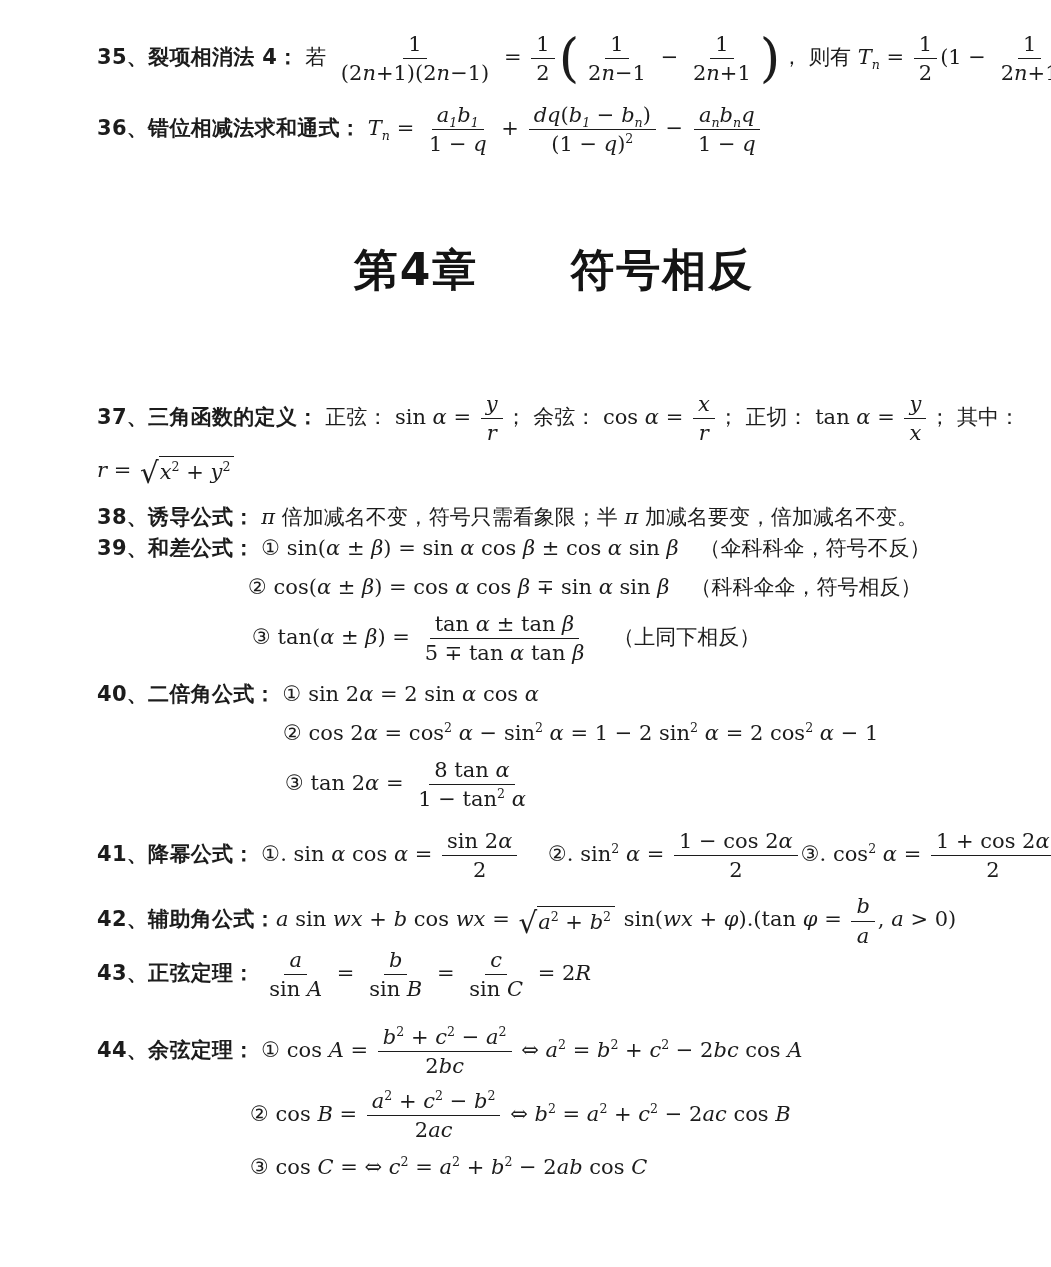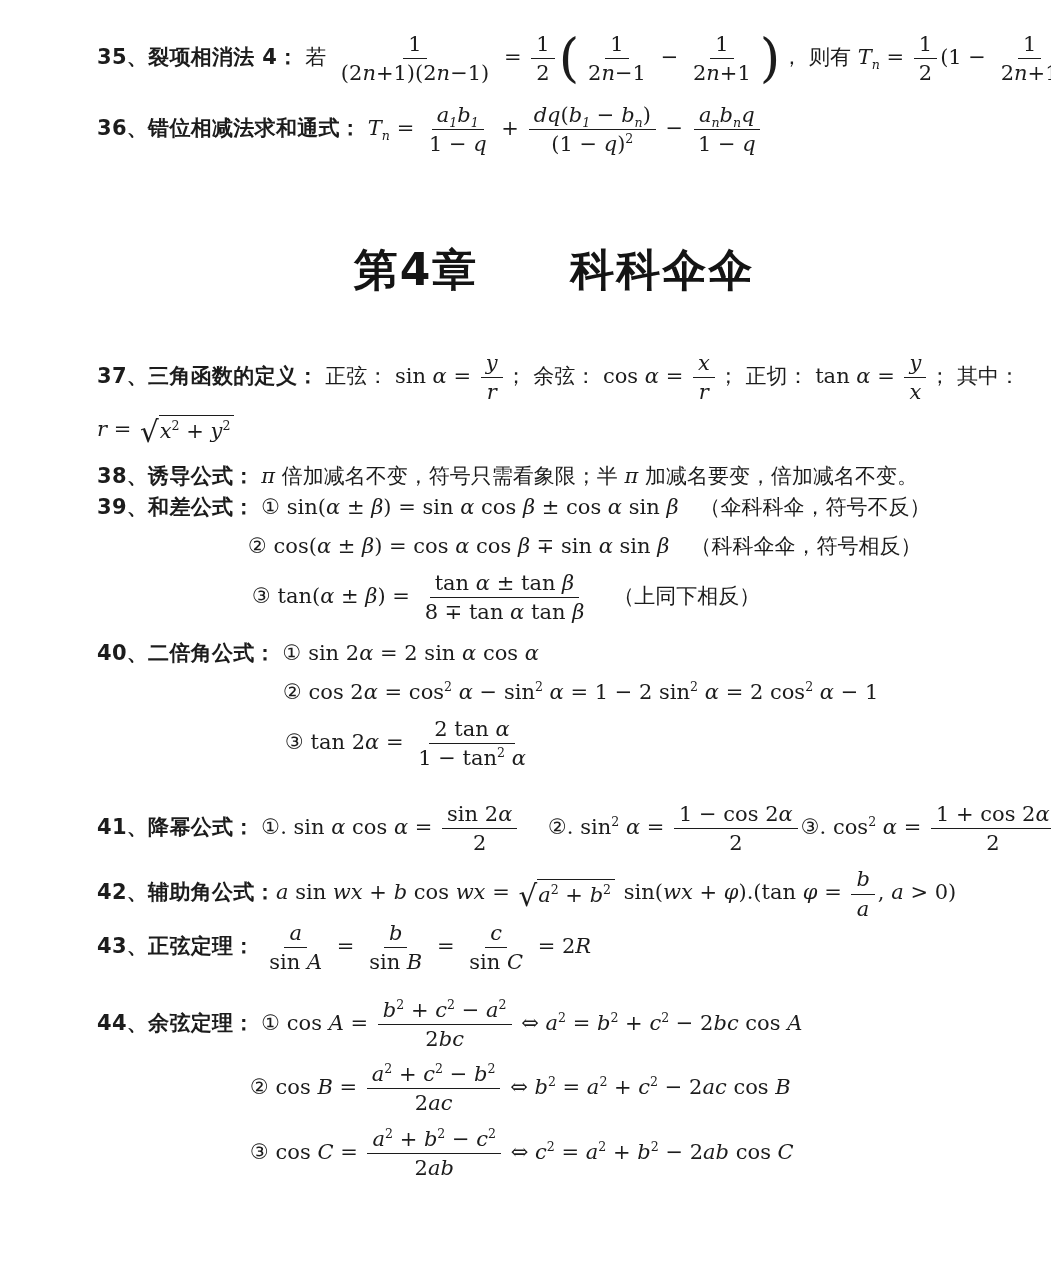--- a/index.html
+++ b/index.html
@@ -62,25 +62,25 @@
     font-weight:bold;
     font-size:44px;
     color:#141414;
     letter-spacing:2px;
   }
 
   
   [data-block-id="item-35"] { margin-top:2px; }
   [data-block-id="item-36"] { margin-top:18px; }
   [data-block-id="chapter"] { margin-top:84px; }
-  [data-block-id="item-37"] { margin-top:51px; }
+  [data-block-id="item-37"] { margin-top:92px; }
   [data-block-id="item-38"] { margin-top:18px; }
   [data-block-id="item-39"] { margin-top:4px; }
   [data-block-id="item-40"] { margin-top:16px; }
-  [data-block-id="item-41"] { margin-top:32px; }
+  [data-block-id="item-41"] { margin-top:18px; }
   [data-block-id="item-42"] { margin-top:12px; }
   [data-block-id="item-43"] { }
   [data-block-id="item-44"] { margin-top:24px; }
 </style>
 </head>
 <body>
 
 <div class="page">
   <div id="content">
       <div class="item" data-block-id="item-35">
@@ -109,21 +109,21 @@
             <span class="fr-num"><span class="tk-m">a</span><sub class="tk-sb">1</sub><span class="tk-m">b</span><sub class="tk-sb">1</sub></span>
             <span class="fr-den"><span class="tk-r">1 − </span><span class="tk-m">q</span></span>
           </span><span class="tk-r"> + </span><span class="frac">
             <span class="fr-num"><span class="tk-m">dq</span><span class="tk-r">(</span><span class="tk-m">b</span><sub class="tk-sb">1</sub><span class="tk-r"> − </span><span class="tk-m">b</span><sub class="tk-sb">n</sub><span class="tk-r">)</span></span>
             <span class="fr-den"><span class="tk-r">(1 − </span><span class="tk-m">q</span><span class="tk-r">)</span><sup class="tk-sp">2</sup></span>
           </span><span class="tk-r"> − </span><span class="frac">
             <span class="fr-num"><span class="tk-m">a</span><sub class="tk-sb">n</sub><span class="tk-m">b</span><sub class="tk-sb">n</sub><span class="tk-m">q</span></span>
             <span class="fr-den"><span class="tk-r">1 − </span><span class="tk-m">q</span></span>
           </span></div>
       </div>
-      <div class="chapter" data-block-id="chapter">第4章　　科科伞伞</div>
+      <div class="chapter" data-block-id="chapter">第4章　　符号相反</div>
       <div class="item" data-block-id="item-37">
         <div class="line"><span class="tk-b">37、三角函数的定义：</span><span class="tk-c"> 正弦： </span><span class="tk-r">sin </span><span class="tk-m">α</span><span class="tk-r"> = </span><span class="frac">
             <span class="fr-num"><span class="tk-m">y</span></span>
             <span class="fr-den"><span class="tk-m">r</span></span>
           </span><span class="tk-c">； 余弦： </span><span class="tk-r">cos </span><span class="tk-m">α</span><span class="tk-r"> = </span><span class="frac">
             <span class="fr-num"><span class="tk-m">x</span></span>
             <span class="fr-den"><span class="tk-m">r</span></span>
           </span><span class="tk-c">； 正切： </span><span class="tk-r">tan </span><span class="tk-m">α</span><span class="tk-r"> = </span><span class="frac">
             <span class="fr-num"><span class="tk-m">y</span></span>
             <span class="fr-den"><span class="tk-m">x</span></span>
@@ -134,28 +134,28 @@
           </span></div>
       </div>
       <div class="item" data-block-id="item-38">
         <div class="line"><span class="tk-b">38、诱导公式：</span><span class="tk-m"> π</span><span class="tk-c"> 倍加减名不变，符号只需看象限；半 </span><span class="tk-m">π</span><span class="tk-c"> 加减名要变，倍加减名不变。</span></div>
       </div>
       <div class="item" data-block-id="item-39">
         <div class="line"><span class="tk-b">39、和差公式：</span><span class="tk-c"> ① </span><span class="tk-r">sin(</span><span class="tk-m">α</span><span class="tk-r"> ± </span><span class="tk-m">β</span><span class="tk-r">) = sin </span><span class="tk-m">α</span><span class="tk-r"> cos </span><span class="tk-m">β</span><span class="tk-r"> ± cos </span><span class="tk-m">α</span><span class="tk-r"> sin </span><span class="tk-m">β</span><span class="tk-c">　（伞科科伞，符号不反）</span></div>
         <div class="line" style="padding-left: 151px;"><span class="tk-c">② </span><span class="tk-r">cos(</span><span class="tk-m">α</span><span class="tk-r"> ± </span><span class="tk-m">β</span><span class="tk-r">) = cos </span><span class="tk-m">α</span><span class="tk-r"> cos </span><span class="tk-m">β</span><span class="tk-r"> ∓ sin </span><span class="tk-m">α</span><span class="tk-r"> sin </span><span class="tk-m">β</span><span class="tk-c">　（科科伞伞，符号相反）</span></div>
         <div class="line" style="padding-left: 155px;"><span class="tk-c">③ </span><span class="tk-r">tan(</span><span class="tk-m">α</span><span class="tk-r"> ± </span><span class="tk-m">β</span><span class="tk-r">) = </span><span class="frac">
             <span class="fr-num"><span class="tk-r">tan </span><span class="tk-m">α</span><span class="tk-r"> ± tan </span><span class="tk-m">β</span></span>
-            <span class="fr-den"><span class="tk-r">8 ∓ tan </span><span class="tk-m">α</span><span class="tk-r"> tan </span><span class="tk-m">β</span></span>
+            <span class="fr-den"><span class="tk-r">5 ∓ tan </span><span class="tk-m">α</span><span class="tk-r"> tan </span><span class="tk-m">β</span></span>
           </span><span class="tk-c">　（上同下相反）</span></div>
       </div>
       <div class="item" data-block-id="item-40">
         <div class="line"><span class="tk-b">40、二倍角公式：</span><span class="tk-c"> ① </span><span class="tk-r">sin 2</span><span class="tk-m">α</span><span class="tk-r"> = 2 sin </span><span class="tk-m">α</span><span class="tk-r"> cos </span><span class="tk-m">α</span></div>
         <div class="line" style="padding-left: 186px;"><span class="tk-c">② </span><span class="tk-r">cos 2</span><span class="tk-m">α</span><span class="tk-r"> = cos</span><sup class="tk-sp">2</sup><span class="tk-m"> α</span><span class="tk-r"> − sin</span><sup class="tk-sp">2</sup><span class="tk-m"> α</span><span class="tk-r"> = 1 − 2 sin</span><sup class="tk-sp">2</sup><span class="tk-m"> α</span><span class="tk-r"> = 2 cos</span><sup class="tk-sp">2</sup><span class="tk-m"> α</span><span class="tk-r"> − 1</span></div>
         <div class="line" style="padding-left: 188px;"><span class="tk-c">③ </span><span class="tk-r">tan 2</span><span class="tk-m">α</span><span class="tk-r"> = </span><span class="frac">
-            <span class="fr-num"><span class="tk-r">2 tan </span><span class="tk-m">α</span></span>
+            <span class="fr-num"><span class="tk-r">8 tan </span><span class="tk-m">α</span></span>
             <span class="fr-den"><span class="tk-r">1 − tan</span><sup class="tk-sp">2</sup><span class="tk-m"> α</span></span>
           </span></div>
       </div>
       <div class="item" data-block-id="item-41">
         <div class="line"><span class="tk-b">41、降幂公式：</span><span class="tk-c"> ①</span><span class="tk-r">. sin </span><span class="tk-m">α</span><span class="tk-r"> cos </span><span class="tk-m">α</span><span class="tk-r"> = </span><span class="frac">
             <span class="fr-num"><span class="tk-r">sin 2</span><span class="tk-m">α</span></span>
             <span class="fr-den"><span class="tk-r">2</span></span>
           </span><span class="tk-c">　 ②</span><span class="tk-r">. sin</span><sup class="tk-sp">2</sup><span class="tk-m"> α</span><span class="tk-r"> = </span><span class="frac">
             <span class="fr-num"><span class="tk-r">1 − cos 2</span><span class="tk-m">α</span></span>
             <span class="fr-den"><span class="tk-r">2</span></span>
@@ -187,19 +187,16 @@
       </div>
       <div class="item" data-block-id="item-44">
         <div class="line"><span class="tk-b">44、余弦定理：</span><span class="tk-c"> ① </span><span class="tk-r">cos </span><span class="tk-m">A</span><span class="tk-r"> = </span><span class="frac">
             <span class="fr-num"><span class="tk-m">b</span><sup class="tk-sp">2</sup><span class="tk-r"> + </span><span class="tk-m">c</span><sup class="tk-sp">2</sup><span class="tk-r"> − </span><span class="tk-m">a</span><sup class="tk-sp">2</sup></span>
             <span class="fr-den"><span class="tk-r">2</span><span class="tk-m">bc</span></span>
           </span><span class="tk-r"> ⇔ </span><span class="tk-m">a</span><sup class="tk-sp">2</sup><span class="tk-r"> = </span><span class="tk-m">b</span><sup class="tk-sp">2</sup><span class="tk-r"> + </span><span class="tk-m">c</span><sup class="tk-sp">2</sup><span class="tk-r"> − 2</span><span class="tk-m">bc</span><span class="tk-r"> cos </span><span class="tk-m">A</span></div>
         <div class="line" style="padding-left: 153px;"><span class="tk-c">② </span><span class="tk-r">cos </span><span class="tk-m">B</span><span class="tk-r"> = </span><span class="frac">
             <span class="fr-num"><span class="tk-m">a</span><sup class="tk-sp">2</sup><span class="tk-r"> + </span><span class="tk-m">c</span><sup class="tk-sp">2</sup><span class="tk-r"> − </span><span class="tk-m">b</span><sup class="tk-sp">2</sup></span>
             <span class="fr-den"><span class="tk-r">2</span><span class="tk-m">ac</span></span>
           </span><span class="tk-r"> ⇔ </span><span class="tk-m">b</span><sup class="tk-sp">2</sup><span class="tk-r"> = </span><span class="tk-m">a</span><sup class="tk-sp">2</sup><span class="tk-r"> + </span><span class="tk-m">c</span><sup class="tk-sp">2</sup><span class="tk-r"> − 2</span><span class="tk-m">ac</span><span class="tk-r"> cos </span><span class="tk-m">B</span></div>
-        <div class="line" style="padding-left: 153px;"><span class="tk-c">③ </span><span class="tk-r">cos </span><span class="tk-m">C</span><span class="tk-r"> = </span><span class="frac">
-            <span class="fr-num"><span class="tk-m">a</span><sup class="tk-sp">2</sup><span class="tk-r"> + </span><span class="tk-m">b</span><sup class="tk-sp">2</sup><span class="tk-r"> − </span><span class="tk-m">c</span><sup class="tk-sp">2</sup></span>
-            <span class="fr-den"><span class="tk-r">2</span><span class="tk-m">ab</span></span>
-          </span><span class="tk-r"> ⇔ </span><span class="tk-m">c</span><sup class="tk-sp">2</sup><span class="tk-r"> = </span><span class="tk-m">a</span><sup class="tk-sp">2</sup><span class="tk-r"> + </span><span class="tk-m">b</span><sup class="tk-sp">2</sup><span class="tk-r"> − 2</span><span class="tk-m">ab</span><span class="tk-r"> cos </span><span class="tk-m">C</span></div>
+        <div class="line" style="padding-left: 153px;"><span class="tk-c">③ </span><span class="tk-r">cos </span><span class="tk-m">C</span><span class="tk-r"> = </span><span class="tk-r"> ⇔ </span><span class="tk-m">c</span><sup class="tk-sp">2</sup><span class="tk-r"> = </span><span class="tk-m">a</span><sup class="tk-sp">2</sup><span class="tk-r"> + </span><span class="tk-m">b</span><sup class="tk-sp">2</sup><span class="tk-r"> − 2</span><span class="tk-m">ab</span><span class="tk-r"> cos </span><span class="tk-m">C</span></div>
       </div>
     </div>
 </div>
 
 </body></html>

